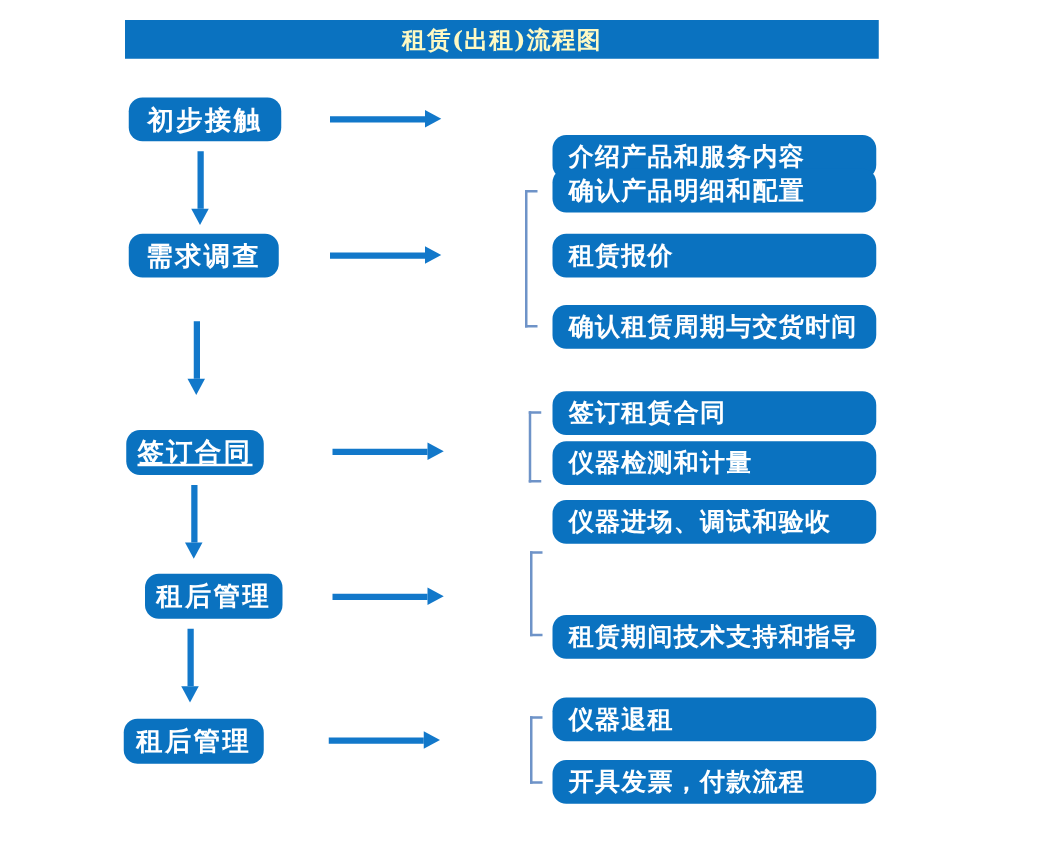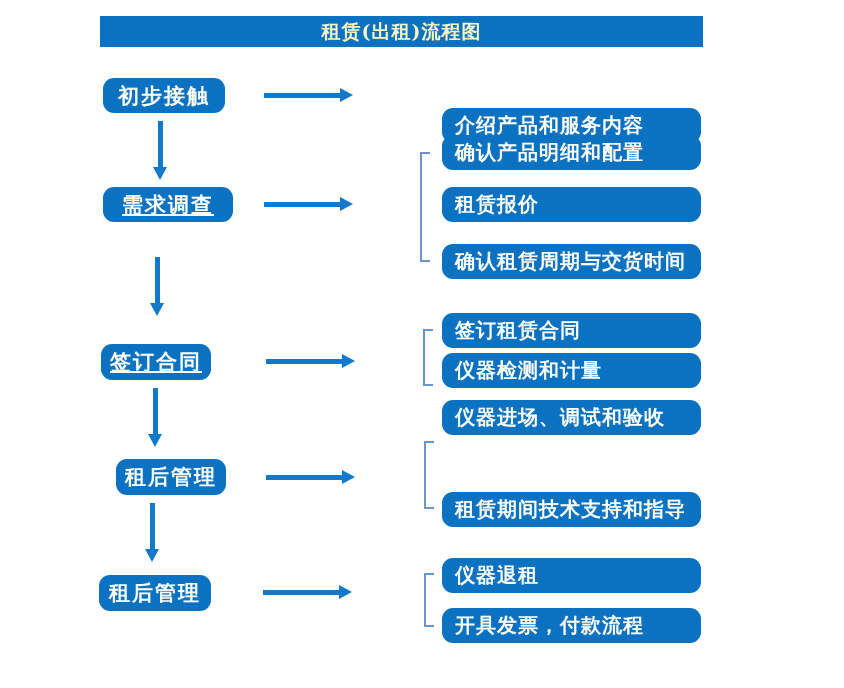--- a/index.html
+++ b/index.html
@@ -37,21 +37,21 @@
   }
 </style>
 </head>
 <body>
 
 <div class="canvas">
 
   <div class="title-bar">租赁(出租)流程图</div>
 
   <div class="box lbox" style="left:103px;top:78px;width:122px;height:35px;">初步接触</div>
-  <div class="box lbox" style="left:103px;top:187px;width:130px;height:35px;text-decoration:underline;">需求调查</div>
+  <div class="box lbox" style="left:103px;top:187px;width:120px;height:35px;">需求调查</div>
   <div class="box lbox" style="left:101px;top:344px;width:110px;height:36px;text-decoration:underline;">签订合同</div>
   <div class="box lbox" style="left:100px;top:459px;width:110px;height:36px;margin-left:16px;">租后管理</div>
   <div class="box lbox" style="left:99px;top:575px;width:112px;height:36px;">租后管理</div>
 
   <div class="v-arrow" style="left:158px;top:121px;height:46px;"></div>
   <div class="v-arrow" style="left:155px;top:257px;height:46px;"></div>
   <div class="v-arrow" style="left:153px;top:388px;height:46px;"></div>
   <div class="v-arrow" style="left:150px;top:503px;height:46px;"></div>
 
   <div class="h-arrow" style="left:264px;top:93px;width:76px;"></div>

